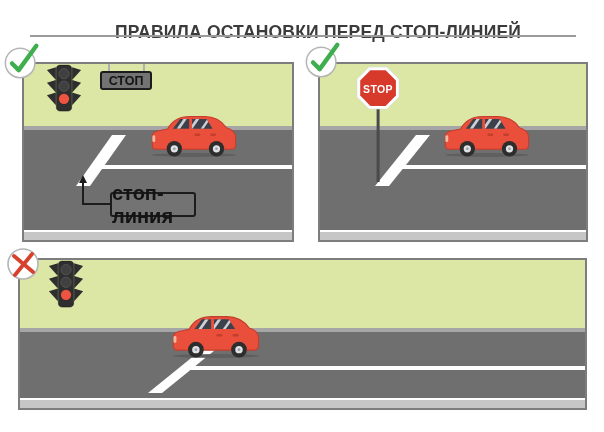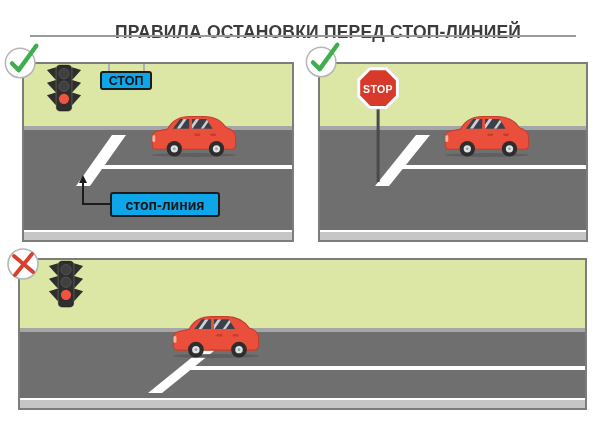--- a/index.html
+++ b/index.html
@@ -20,21 +20,21 @@
          background:var(--grass);overflow:hidden;}
   #panel1{left:22px;top:62px;width:272px;height:180px;}
   #panel2{left:318px;top:62px;width:270px;height:180px;}
   #panel3{left:18px;top:258px;width:569px;height:152px;}
   .abs{position:absolute;}
   .curb{left:0;right:0;height:4px;background:var(--curb);}
   .road{left:0;right:0;background:var(--road);}
   .edge-line{left:0;right:0;height:2px;background:#fff;}
   .strip{left:0;right:0;background:var(--strip);}
   .markings{left:0;top:0;}
-  .callout{position:absolute;box-sizing:border-box;background:#0ea5e9;
+  .callout{position:absolute;box-sizing:border-box;background:#737373;
            border:2px solid var(--callout-border);border-radius:3px;
            display:flex;align-items:center;justify-content:center;
            font-weight:bold;color:#141414;}
   .hanger{position:absolute;width:2px;background:#b0b0b0;top:0;}
   .badge{position:absolute;}
 </style>
 </head>
 <body>
 
 <svg width="0" height="0" style="position:absolute" aria-hidden="true">
@@ -116,21 +116,21 @@
     <div class="hanger" style="left:84px;height:8px"></div>
     <div class="hanger" style="left:119px;height:8px"></div>
     <div class="callout" style="left:76px;top:7px;width:52px;height:19px;font-size:12.5px">СТОП</div>
     <svg class="abs" style="left:123px;top:42px;width:92px;height:52px" viewBox="0 0 96 54">
         <use href="#car"></use>
       </svg>
     <svg class="abs" style="left:50px;top:108px;width:45px;height:40px" viewBox="0 0 45 40">
       <polyline points="36,32 9,32 9,10" fill="none" stroke="#1c1c1c" stroke-width="2"></polyline>
       <polygon points="5,11 13,11 9,3" fill="#1c1c1c"></polygon>
     </svg>
-    <div class="callout" style="left:86px;top:128px;width:110px;height:25px;font-size:14px;border-width:2.5px">стоп-линия</div>
+    <div class="callout" style="left:86px;top:128px;width:86px;height:25px;font-size:20px;border-width:2.5px">стоп-линия</div>
   </div>
 
   <div class="panel" id="panel2">
     <div class="abs curb" style="top:62px"></div>
     <div class="abs road" style="top:66px;height:100px"></div>
     <div class="abs edge-line" style="top:166px"></div>
     <div class="abs strip" style="top:168px;height:8px"></div>
     <svg class="abs markings" width="266" height="176" viewBox="0 0 266 176">
       <rect x="76" y="101" width="190" height="4" fill="#fff"></rect>
       <polygon points="96,71 110,71 69,122 55,122" fill="#fff"></polygon>

